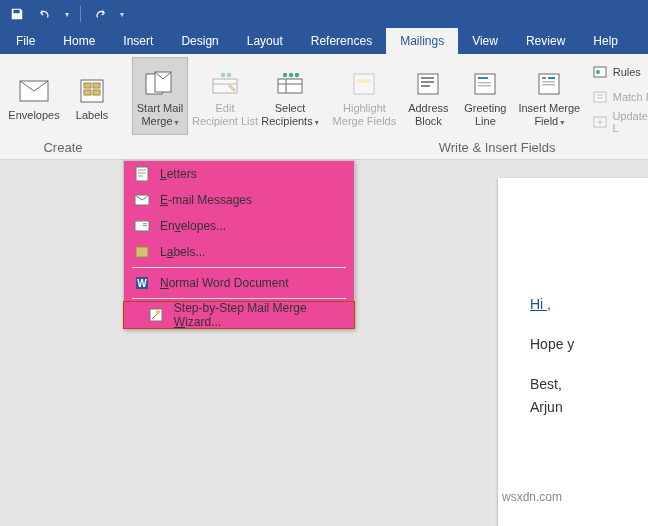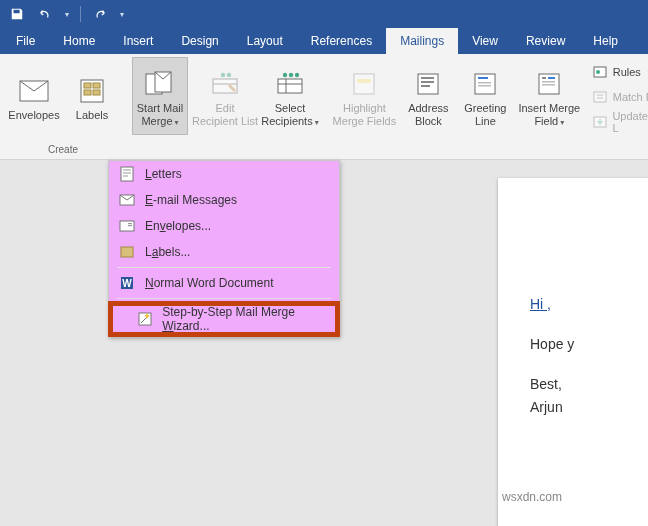--- a/index.html
+++ b/index.html
@@ -6,37 +6,37 @@
 body { width: 648px; height: 526px; background: #fff; overflow: hidden; font-size: 12px; color: #444; }
 .titlebar { height: 28px; background: #2b579a; display: flex; align-items: center; padding: 0 6px; gap: 6px; }
 .qat-btn { width: 22px; height: 22px; display: flex; align-items: center; justify-content: center; color: #fff; font-size: 13px; }
 .qat-sep { width: 1px; height: 16px; background: rgba(255,255,255,.3); margin: 0 2px; }
 .tabbar { height: 26px; background: #2b579a; display: flex; align-items: stretch; padding-left: 2px; }
 .tab { padding: 0 14px; display: flex; align-items: center; color: #fff; font-size: 12px; cursor: pointer; }
 .tab.active { background: #f3f3f3; color: #2b579a; }
 .ribbon { height: 106px; background: #f3f3f3; border-bottom: 1px solid #d4d4d4; display: flex; position: relative; }
 .group { display: flex; flex-direction: column; align-items: center; padding: 3px 6px 0; }
 .group-items { display: flex; gap: 2px; flex: 1; }
-.group-label { font-size: 10px; color: #666; padding: 3px 0 4px; }
+.group-label { font-size: 13px; color: #666; padding: 3px 0 4px; }
 .vsep { width: 1px; background: #d8d8d8; margin: 4px 0 22px; }
 .big-btn { display: flex; flex-direction: column; align-items: center; justify-content: center; width: 56px; height: 78px; padding-top: 4px; cursor: pointer; text-align: center; line-height: 1.15; font-size: 11px; color: #444; }
 .big-btn.wide { width: 70px; }
 .big-btn.disabled { color: #a9a9a9; }
 .big-btn.active { background: #d5d5d5; border: 1px solid #b8b8b8; }
 .big-btn .ico { width: 32px; height: 32px; display: flex; align-items: center; justify-content: center; margin-bottom: 2px; }
 .big-btn .lbl { display: block; }
 .drop-caret { font-size: 8px; margin-left: 2px; color: #666; }
 .side-btns { display: flex; flex-direction: column; gap: 3px; padding: 4px 4px 0 2px; }
 .small-btn { display: flex; align-items: center; gap: 5px; font-size: 11px; color: #444; height: 22px; padding: 0 4px; cursor: pointer; }
 .small-btn .sico { width: 16px; height: 16px; display: flex; align-items: center; justify-content: center; }
-.menu { position: absolute; top: 106px; left: 108px; width: 232px; background: #f0abfc; border: 1px solid #c6c6c6; box-shadow: 1px 2px 4px rgba(0,0,0,.25); z-index: 10; }
+.menu { position: absolute; top: 106px; left: 123px; width: 232px; background: #ec4899; border: 1px solid #c6c6c6; box-shadow: 1px 2px 4px rgba(0,0,0,.25); z-index: 10; }
 .menu-item { display: flex; align-items: center; height: 26px; padding: 0 10px; gap: 10px; font-size: 12px; color: #333; cursor: pointer; }
 .menu-item .mico { width: 16px; height: 16px; display: flex; align-items: center; justify-content: center; }
 .menu-sep { height: 1px; background: #e1e1e1; margin: 2px 8px; }
-.menu-highlight { border: 5px solid #c2410c; margin: 0 -1px -1px -1px; padding-left: 15px; }
+.menu-highlight { border: 1px solid #c2410c; margin: 0 -1px -1px -1px; padding-left: 15px; }
 .workarea { position: absolute; top: 160px; left: 0; right: 0; bottom: 0; background: #e6e6e6; }
 .page { position: absolute; top: 18px; left: 498px; width: 400px; height: 500px; background: #fff; box-shadow: 0 1px 3px rgba(0,0,0,.3); padding: 115px 0 0 32px; font-family: Calibri, sans-serif; font-size: 14px; color: #333; line-height: 1.7; }
 .page .greet { text-decoration: underline; color: #1e4e9c; }
 .watermark { position: absolute; bottom: 22px; left: 458px; font-size: 12px; color: #888; font-family: Arial, sans-serif; z-index: 5; margin-left: 44px; }
 .accel { text-decoration: underline; }
 </style>
 </head>
 <body>
 
 <div class="titlebar">
@@ -223,20 +223,21 @@
           <span class="sico">
               <svg width="14" height="14" viewBox="0 0 14 14" opacity=".45">
                 <rect x="1" y="2" width="12" height="10" fill="#fff" stroke="#888"></rect>
                 <path d="M7 4v6M4 7h6" stroke="#4a8"></path>
               </svg>
             </span>
           <span>Update L</span>
         </div>
       </div>
     </div>
+    <div class="group-label">Write &amp; Insert Fields</div>
   </div>
 
   <div class="menu">
     <div class="menu-item">
       <span class="mico">
           <svg width="14" height="16" viewBox="0 0 14 16">
             <rect x="1" y="1" width="12" height="14" fill="#fff" stroke="#777"></rect>
             <path d="M3 4h8M3 7h8M3 10h5" stroke="#999"></path>
           </svg>
         </span>

